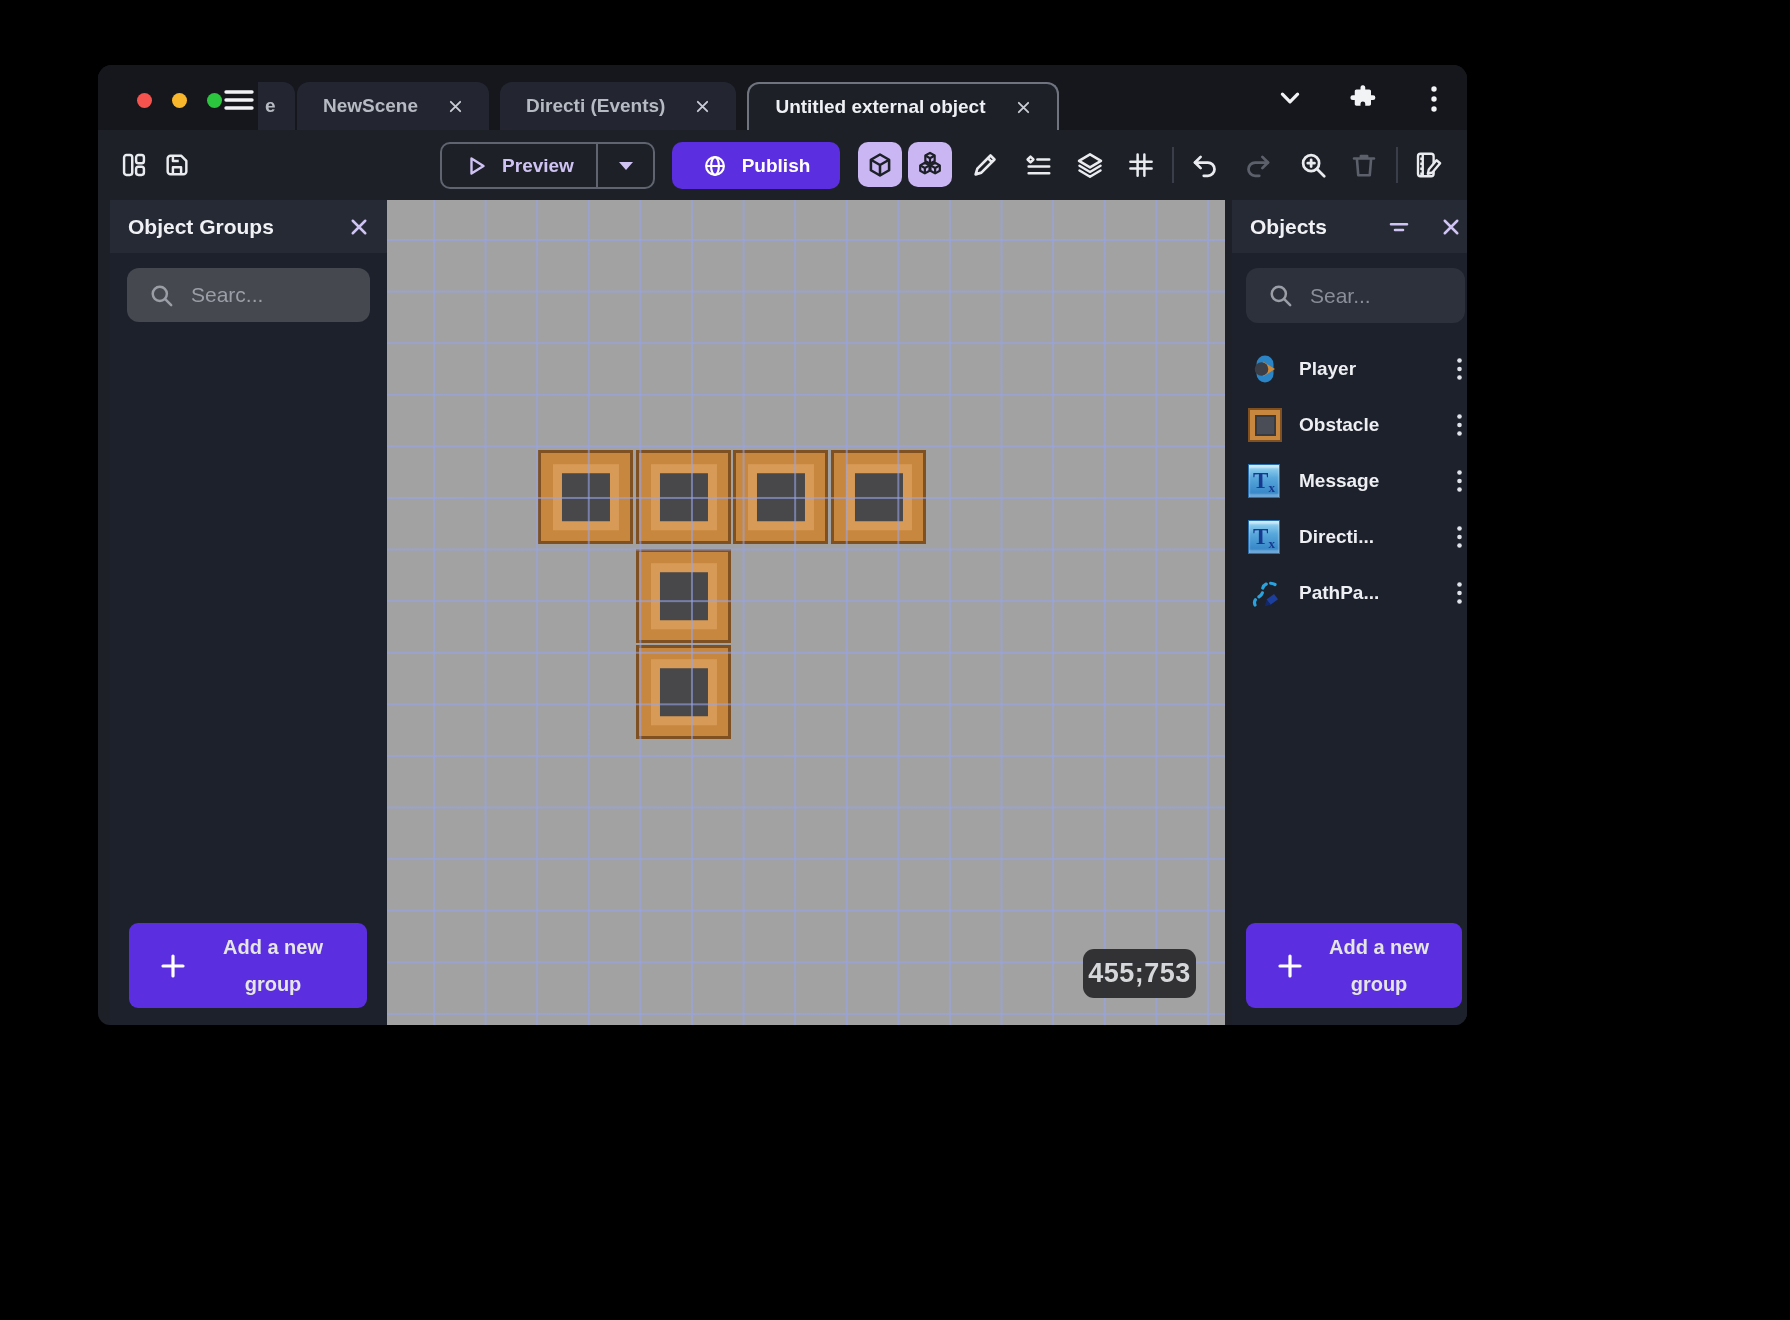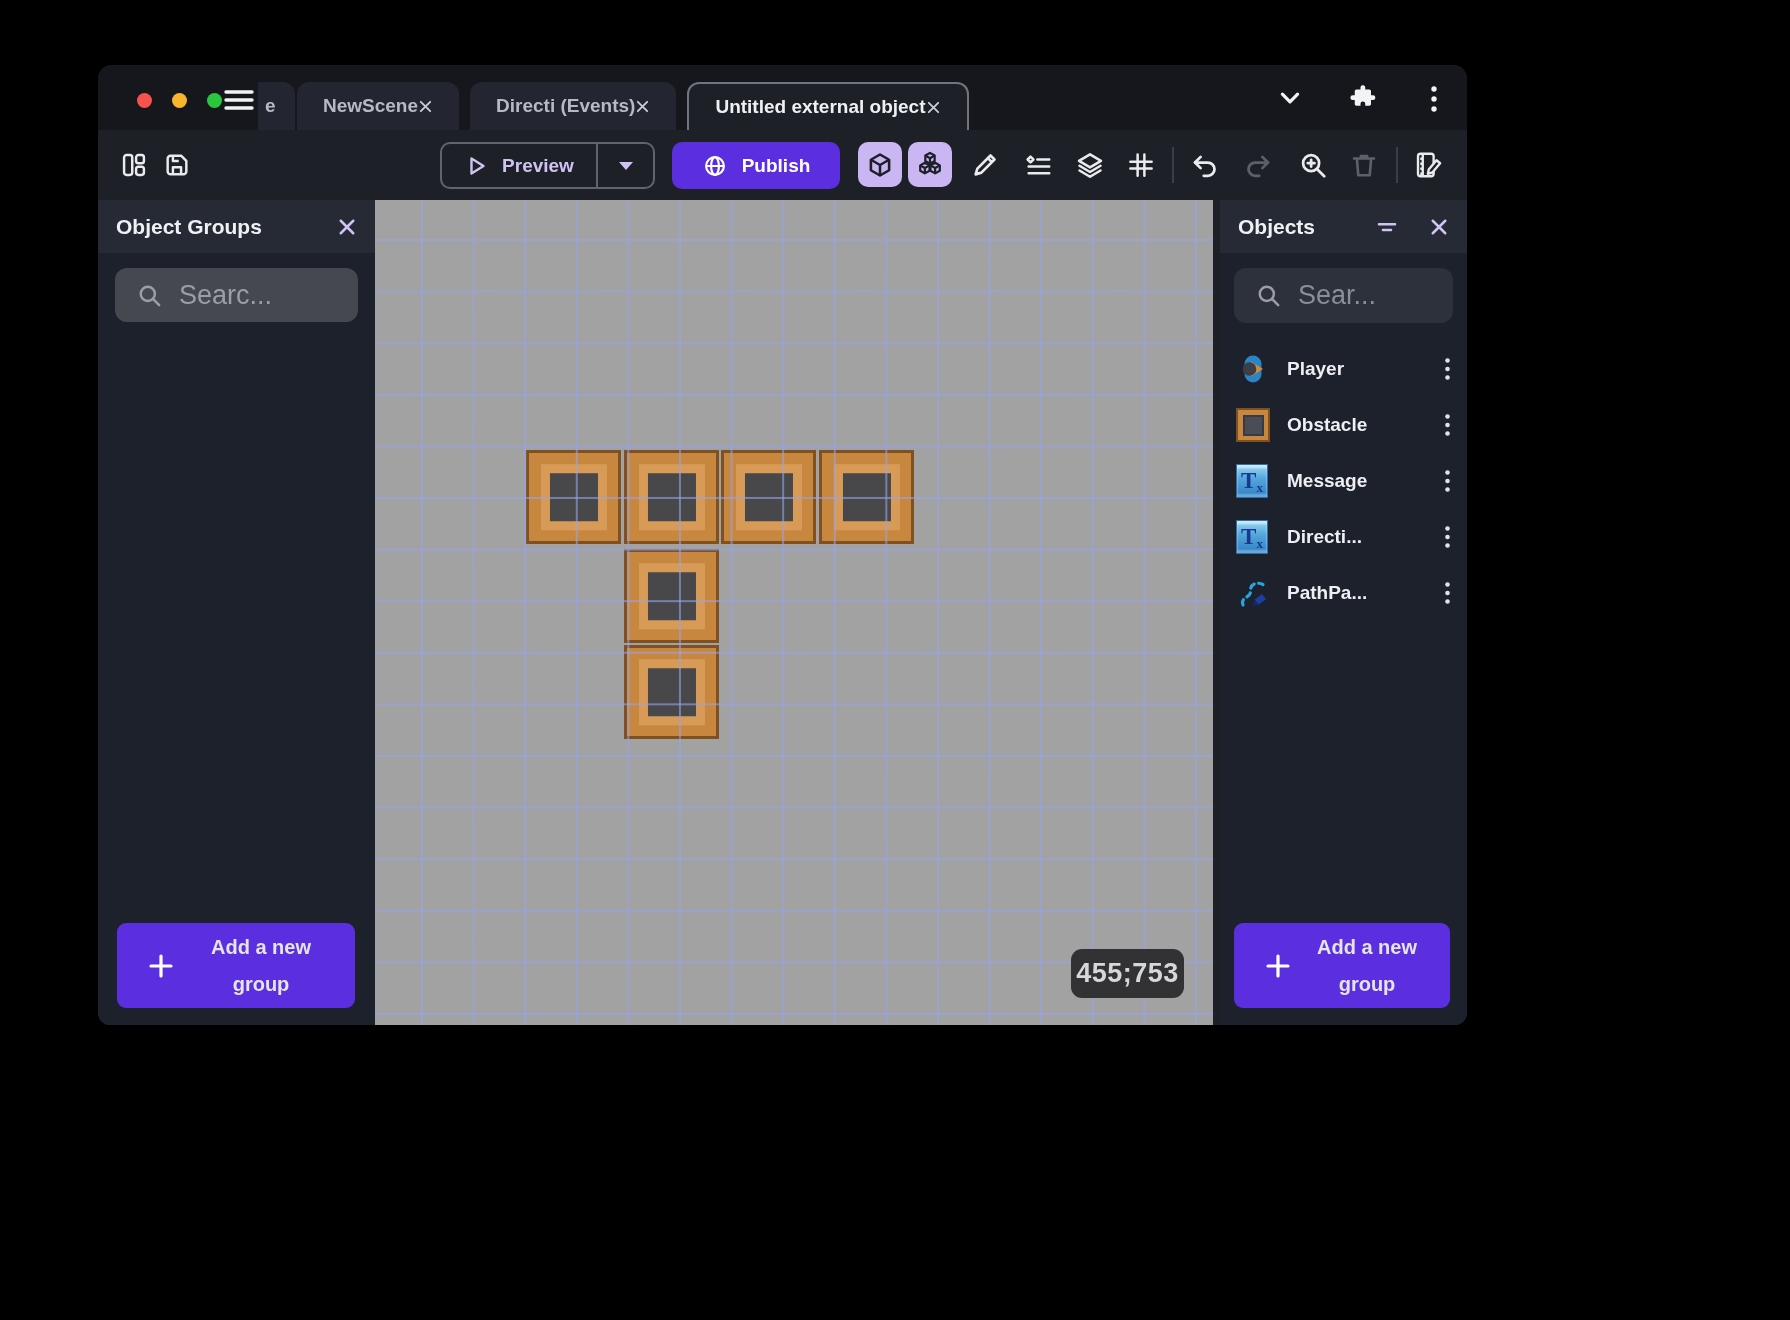--- a/index.html
+++ b/index.html
@@ -10,21 +10,21 @@
 
   
   .titlebar{position:absolute;left:0;top:0;width:100%;height:65px;background:#15171d;}
   .lights{position:absolute;left:39px;top:28px;display:flex;gap:20px;}
   .light{width:15px;height:15px;border-radius:50%;}
   .hamburger{position:absolute;left:125px;top:21px;width:32px;height:28px;color:#f2f3f5;cursor:pointer;}
   .tab-sliver{position:absolute;left:160px;top:17px;width:37px;height:48px;background:#232631;
     border-radius:0 12px 0 0;color:#b6bac2;font-size:19px;font-weight:600;display:flex;align-items:center;padding-left:7px;box-sizing:border-box;}
   .tabs{position:absolute;left:199px;top:17px;height:48px;display:flex;gap:11px;}
   .tab{height:48px;box-sizing:border-box;border-radius:12px 12px 0 0;background:#232631;color:#b6bac2;
-    display:flex;align-items:center;padding:0 26px;font-size:19px;font-weight:600;cursor:pointer;white-space:nowrap;}
+    display:flex;align-items:center;padding:0 26px;gap:30px;font-size:19px;font-weight:600;cursor:pointer;white-space:nowrap;}
   .tab.active{background:#1d2027;border:2px solid #70747e;border-bottom:none;color:#eef0f4;}
   .tab-close{display:flex;align-items:center;color:#c9ccd4;}
   .tbr-icon{position:absolute;top:20px;color:#f2f3f5;cursor:pointer;}
 
   
   .toolbar{position:absolute;left:0;top:65px;width:100%;height:70px;background:#1d2027;}
   .tbi{position:absolute;top:18px;width:34px;height:34px;display:flex;align-items:center;justify-content:center;color:#e9ebef;cursor:pointer;}
   .tbi.dim{color:#5c606b;}
   .tb-divider{position:absolute;top:17px;width:2px;height:36px;background:#3a3e49;}
   .preview-btn{position:absolute;left:342px;top:12px;width:215px;height:47px;border:2px solid #60646f;
@@ -32,33 +32,33 @@
   .preview-main{flex:1;display:flex;align-items:center;justify-content:center;gap:14px;
     color:var(--lavender,#cfc3f4);font-weight:700;font-size:19px;}
   .preview-caret{width:55px;border-left:2px solid #60646f;display:flex;align-items:center;justify-content:center;color:var(--lavender,#cfc3f4);}
   .publish-btn{position:absolute;left:574px;top:12px;width:168px;height:47px;background:var(--purple,#5b2ee0);
     border-radius:10px;display:flex;align-items:center;justify-content:center;gap:14px;color:#fff;
     font-weight:700;font-size:19px;cursor:pointer;}
   .toggle-btn{position:absolute;top:12px;width:44px;height:45px;background:var(--toggle,#c9b6f3);
     border-radius:10px;display:flex;align-items:center;justify-content:center;color:#1d2027;cursor:pointer;}
 
   
-  .content{position:absolute;left:0;top:135px;width:100%;bottom:0;}
+  .content{position:absolute;left:12px;top:135px;width:100%;bottom:0;}
   .panel{position:absolute;top:0;bottom:0;background:#1d212b;}
   .panel-left{left:0;width:277px;}
   .panel-right{right:0;width:247px;}
   .panel-header{height:53px;background:#262a34;display:flex;align-items:center;padding:0 18px;
     font-size:21px;font-weight:700;color:#f0f1f5;}
   .ph-spacer{flex:1;}
   .ph-icon{display:flex;align-items:center;color:var(--lavender,#cfc3f4);cursor:pointer;}
   .search-box{position:relative;height:54px;border-radius:12px;margin:15px 17px 0 17px;}
   .panel-right .search-box{margin:15px 14px 0 14px;height:55px;background:#2d313b;}
   .panel-left .search-box{background:#45484f;}
   .search-box input{position:absolute;inset:0;background:transparent;border:none;outline:none;
-    padding-left:64px;font-size:27px;color:#f9a8d4;font-family:inherit;width:100%;box-sizing:border-box;}
+    padding-left:64px;font-size:21px;color:#f9a8d4;font-family:inherit;width:100%;box-sizing:border-box;}
   .panel-left .search-box input::placeholder{color:#9b9ea6;}
   .panel-right .search-box input::placeholder{color:#8a8e98;}
   .search-icon{position:absolute;left:21px;top:14px;color:#9b9ea6;pointer-events:none;}
 
   .objects-list{margin-top:18px;}
   .object-row{height:56px;display:flex;align-items:center;padding:0 12px 0 16px;cursor:pointer;}
   .obj-icon{width:34px;height:34px;flex:0 0 34px;display:flex;align-items:center;justify-content:flex-start;}
   .obj-label{margin-left:17px;font-size:19px;font-weight:600;color:#edeff3;white-space:nowrap;overflow:hidden;}
   .obj-kebab{margin-left:auto;color:#dfe2e8;display:flex;align-items:center;padding:4px;cursor:pointer;}
 

